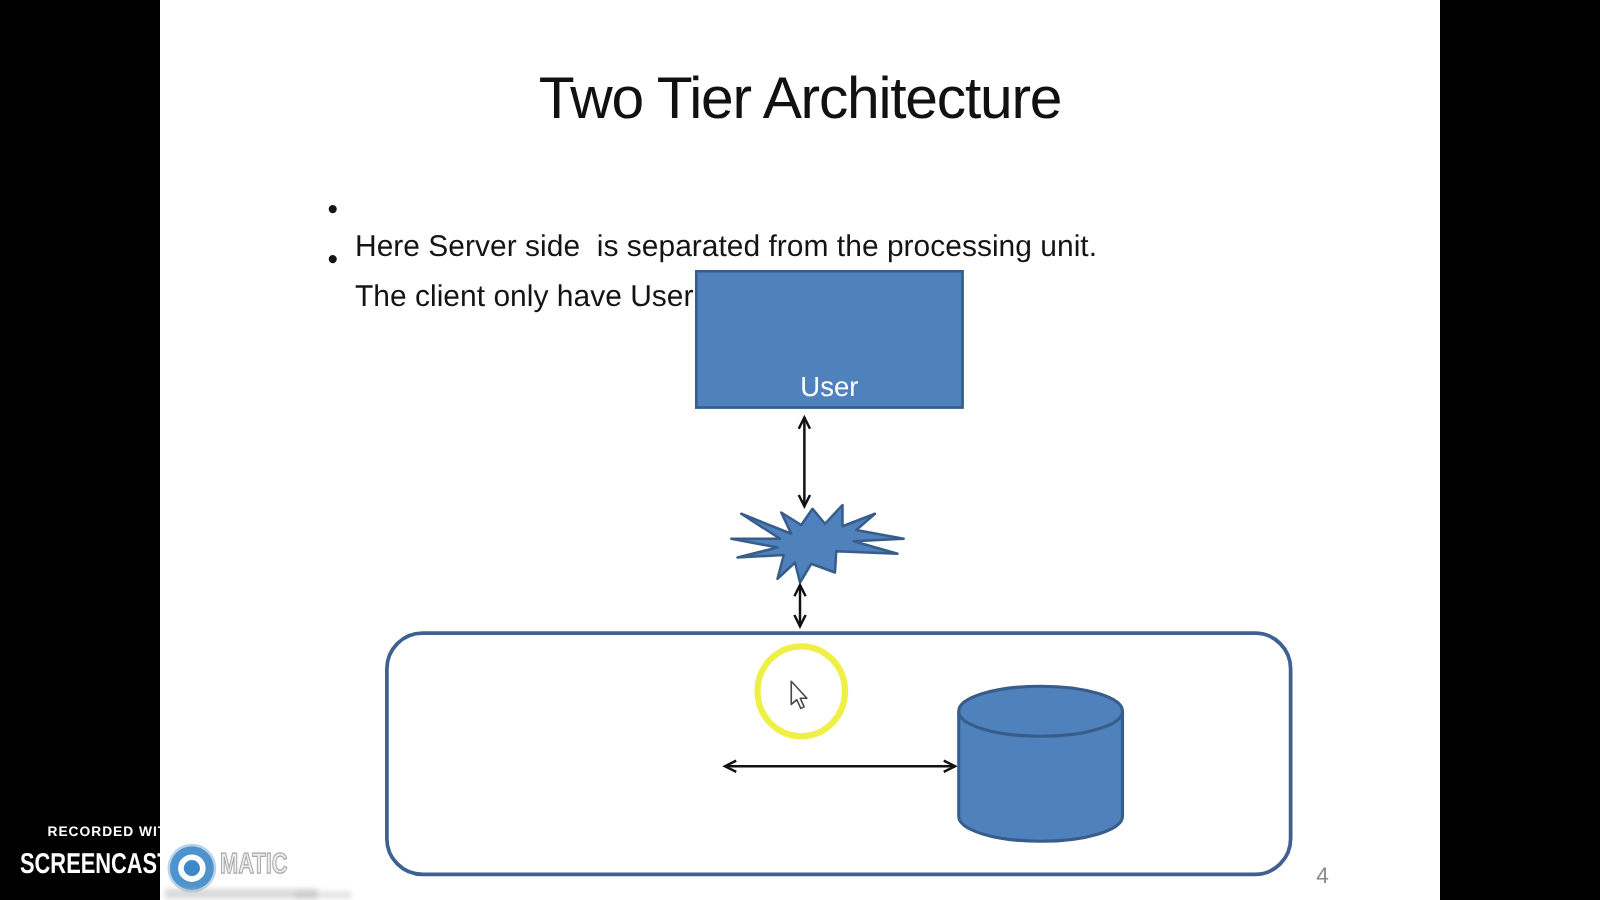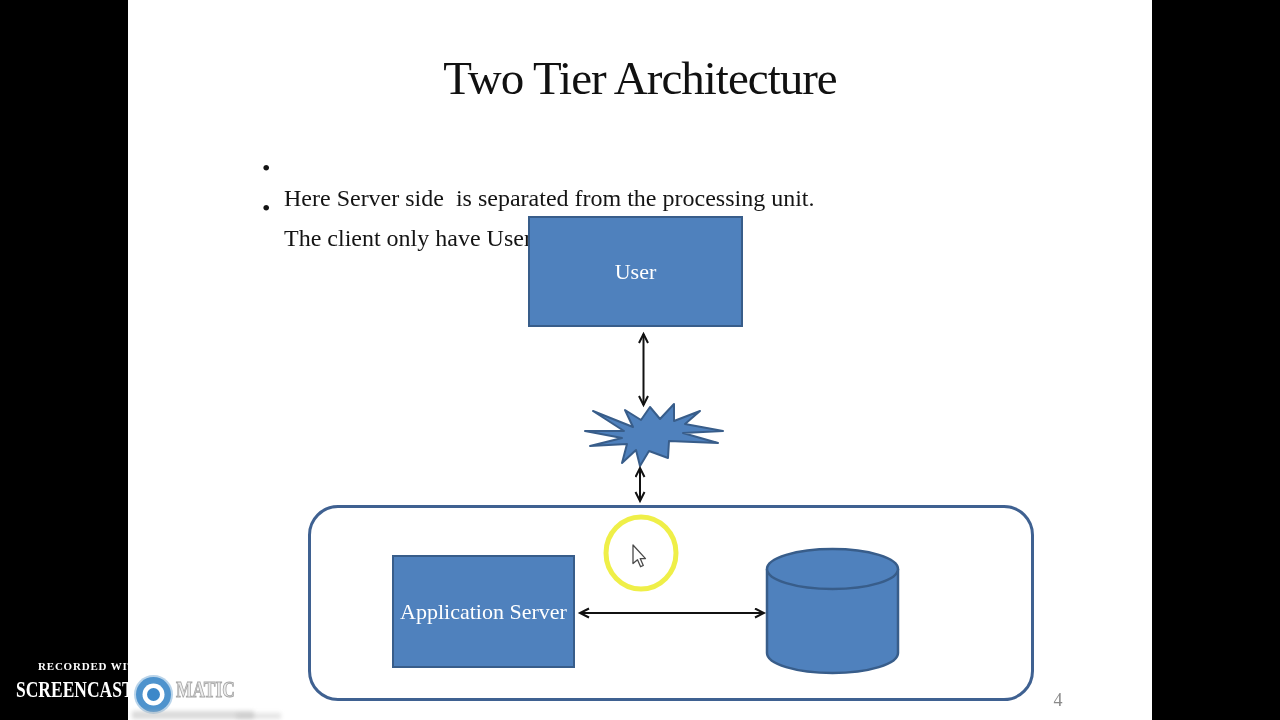--- a/index.html
+++ b/index.html
@@ -1,31 +1,31 @@
 <!DOCTYPE html>
 <html><head>
 <meta charset="utf-8">
 <style>
   html,body{margin:0;padding:0;background:#000;}
   #viewport{position:relative;width:1280px;height:720px;background:#8b5cf6;overflow:hidden;
-            font-family:Liberation Serif, serif;}
+            font-family:Liberation Sans, sans-serif;}
   .bar{position:absolute;top:0;width:128px;height:720px;background:#000;}
   #bar-left{left:0;} #bar-right{left:1152px;}
   #slide{position:absolute;left:128px;top:0;width:1024px;height:720px;background:#ffffff;}
 
   .slide-title{position:absolute;left:0;top:53px;width:1024px;text-align:center;
                font-size:47px;letter-spacing:-1px;color:#111;line-height:50px;}
   .bullet-row{position:absolute;font-size:24px;color:#141414;line-height:30px;white-space:pre-wrap;}
   .bullet-dot{position:absolute;left:134px;}
   .bullet-text{position:absolute;left:156px;width:820px;}
   #bullet1{top:123px;} #bullet2{top:163px;}
 
   .node-box{position:absolute;background:#4f81bd;border:2px solid #385d8a;
-            color:#ffffff;display:flex;align-items:center;justify-content:center;
-            text-align:center;font-size:22px;line-height:30px;z-index:3;}
+            color:#ffffff;display:flex;align-items:flex-end;justify-content:center;
+            text-align:center;font-size:22px;line-height:30px;z-index:3;margin-left:28px;}
   #user-box{left:400px;top:216px;width:211px;height:107px;}
   #app-box{left:264px;top:555px;width:179px;height:109px;}
 
   #tier-container{position:absolute;left:180px;top:505px;width:720px;height:190px;
                   border:3px solid #3f6191;border-radius:30px;background:transparent;z-index:1;}
 
   #overlay{position:absolute;left:0;top:0;width:1024px;height:720px;z-index:2;pointer-events:none;}
 
   #db-label{position:absolute;left:644px;top:591px;width:121px;text-align:center;
             color:#ffffff;font-size:22px;line-height:31px;z-index:3;}
@@ -90,23 +90,20 @@
 
       <ellipse cx="513" cy="553" rx="35" ry="36" fill="none" stroke="#eeee3e" stroke-width="5" opacity="0.95"></ellipse>
 
       <polygon points="505,545 505,563.5 509.5,559.8 512.6,566.7 515.3,565.5 512.2,558.6 517.5,558.6" fill="#ffffff" stroke="#4a4a4a" stroke-width="1.3" stroke-linejoin="round"></polygon>
     </svg>
 
     <div class="node-box" id="user-box">
       <span>User</span>
     </div>
 
-    <div class="node-box" id="app-box">
-      <span>Application Server</span>
-    </div>
 
 
     <div id="page-number">4</div>
   </div>
 
   <div class="wm-text" id="wm-recorded">RECORDED WITH</div>
   <div class="wm-text" id="wm-screencast">SCREENCAST</div>
   <svg id="wm-logo" width="41" height="41">
     <circle cx="20.5" cy="20.5" r="19.5" fill="#b9d4ea"></circle>
     <circle cx="20.5" cy="20.5" r="17.5" fill="#4e93cd"></circle>

